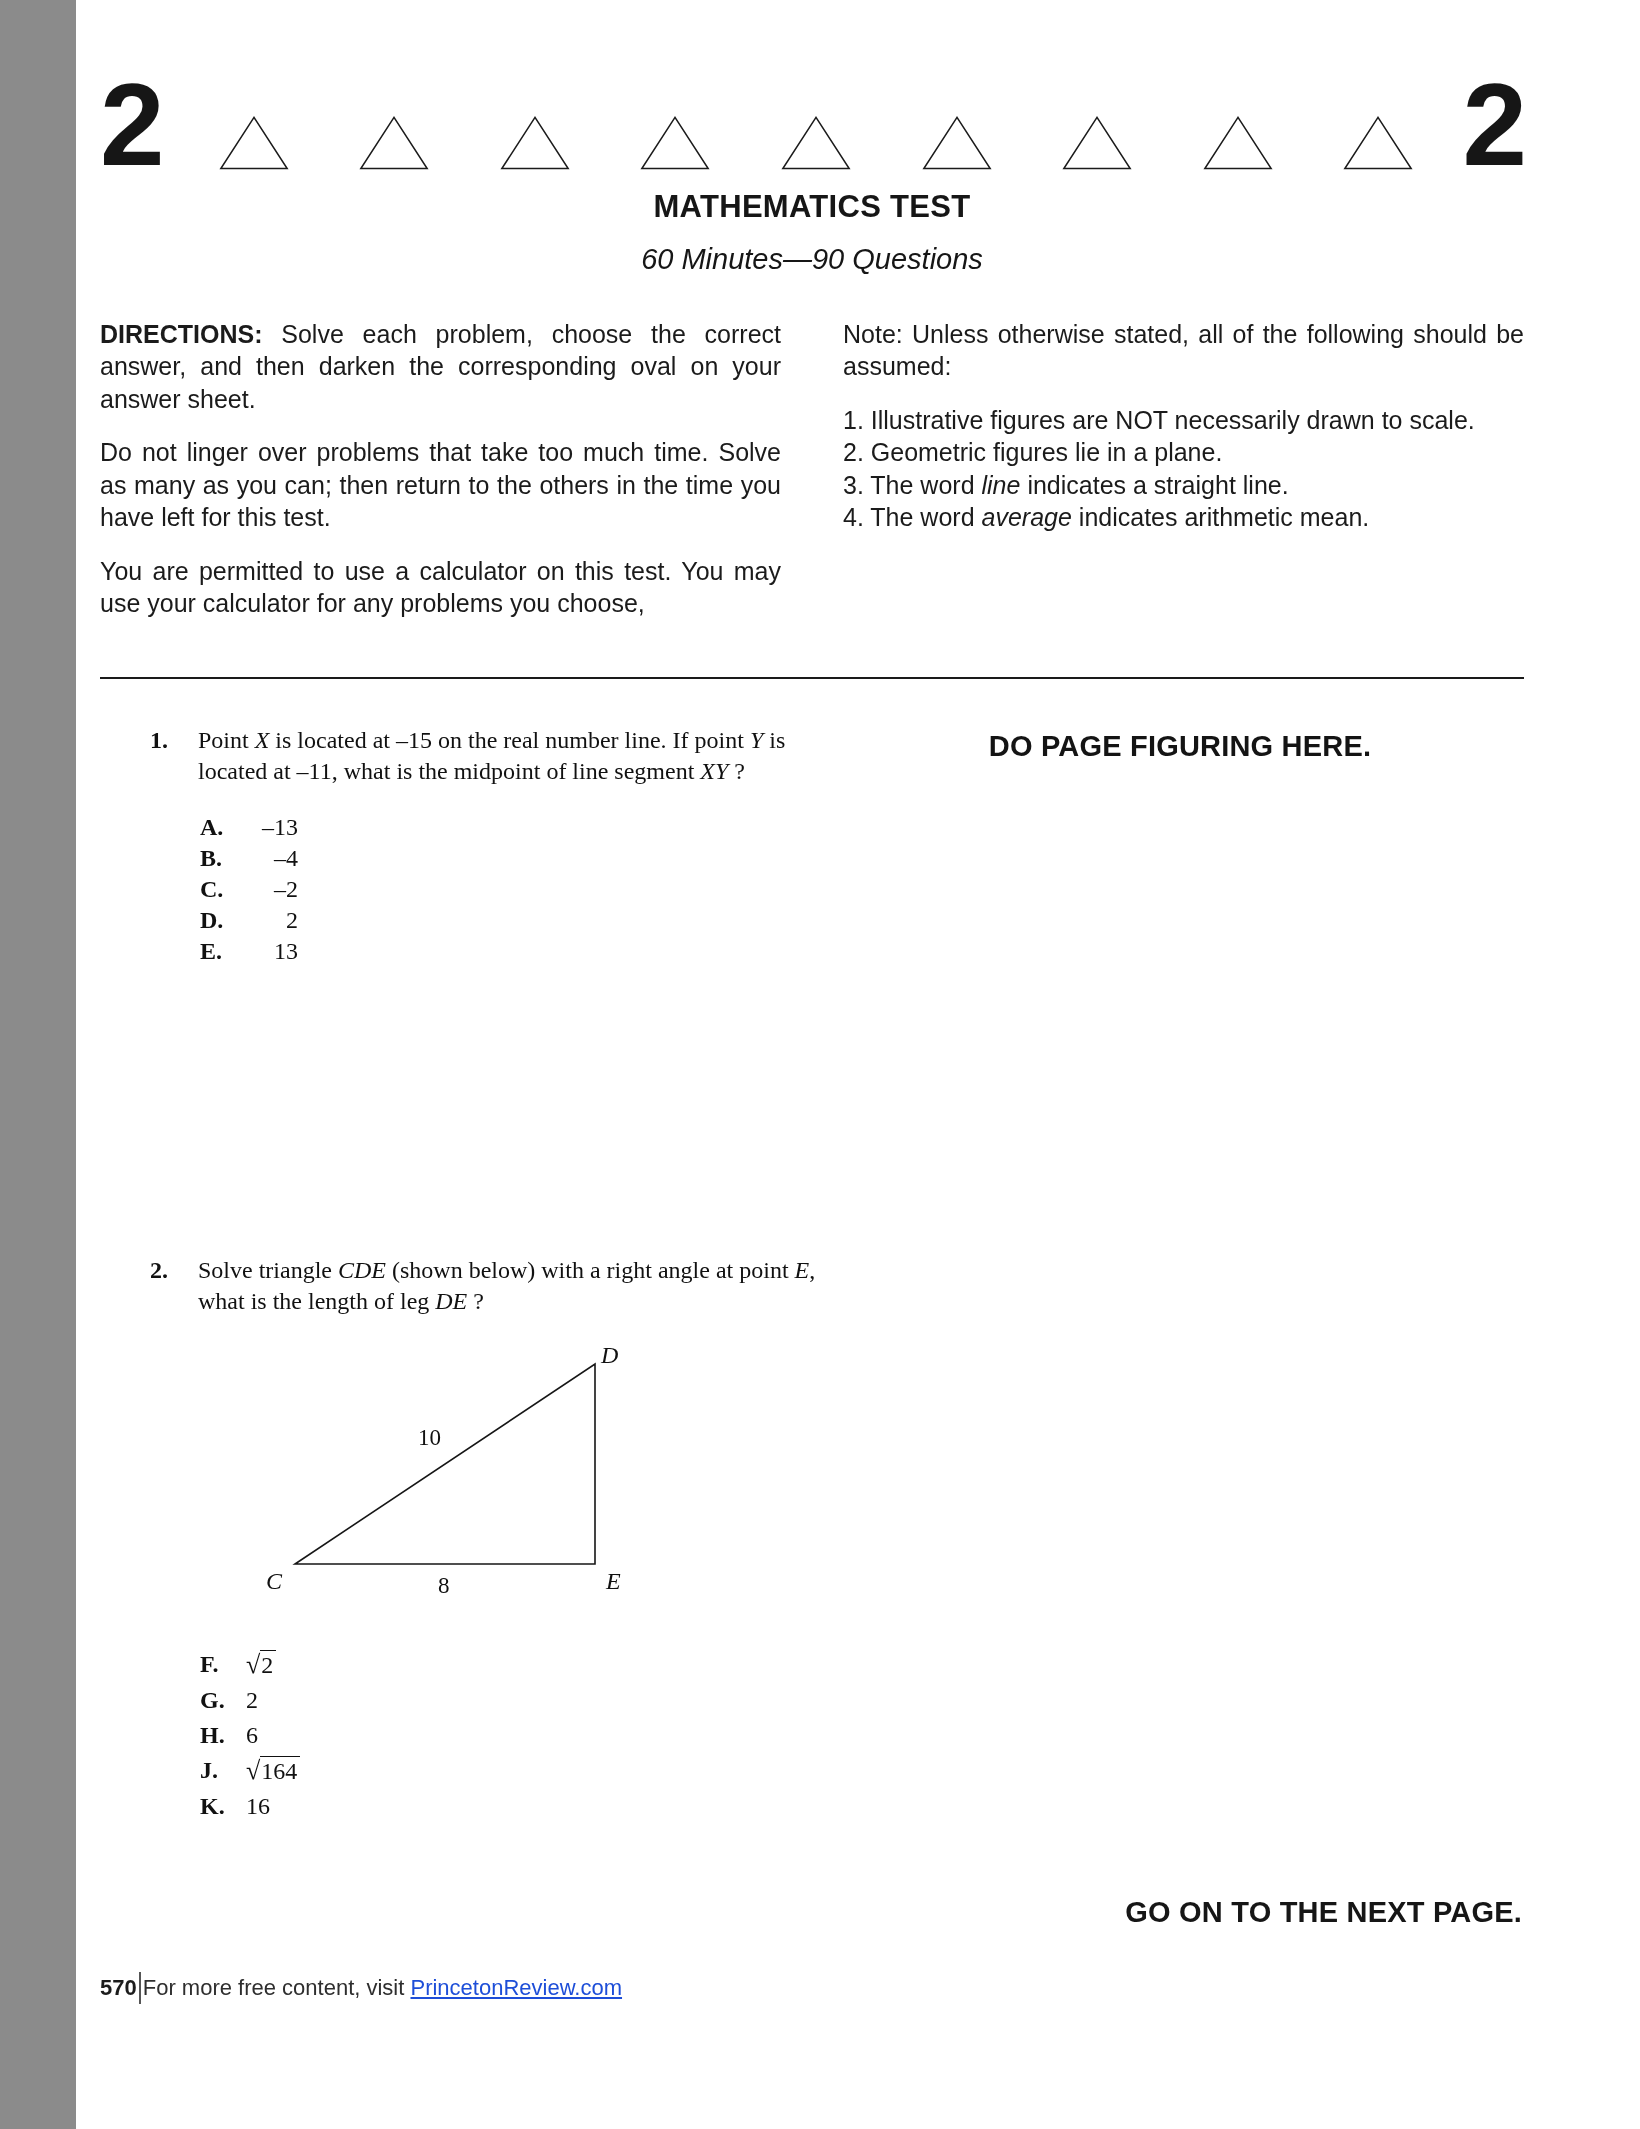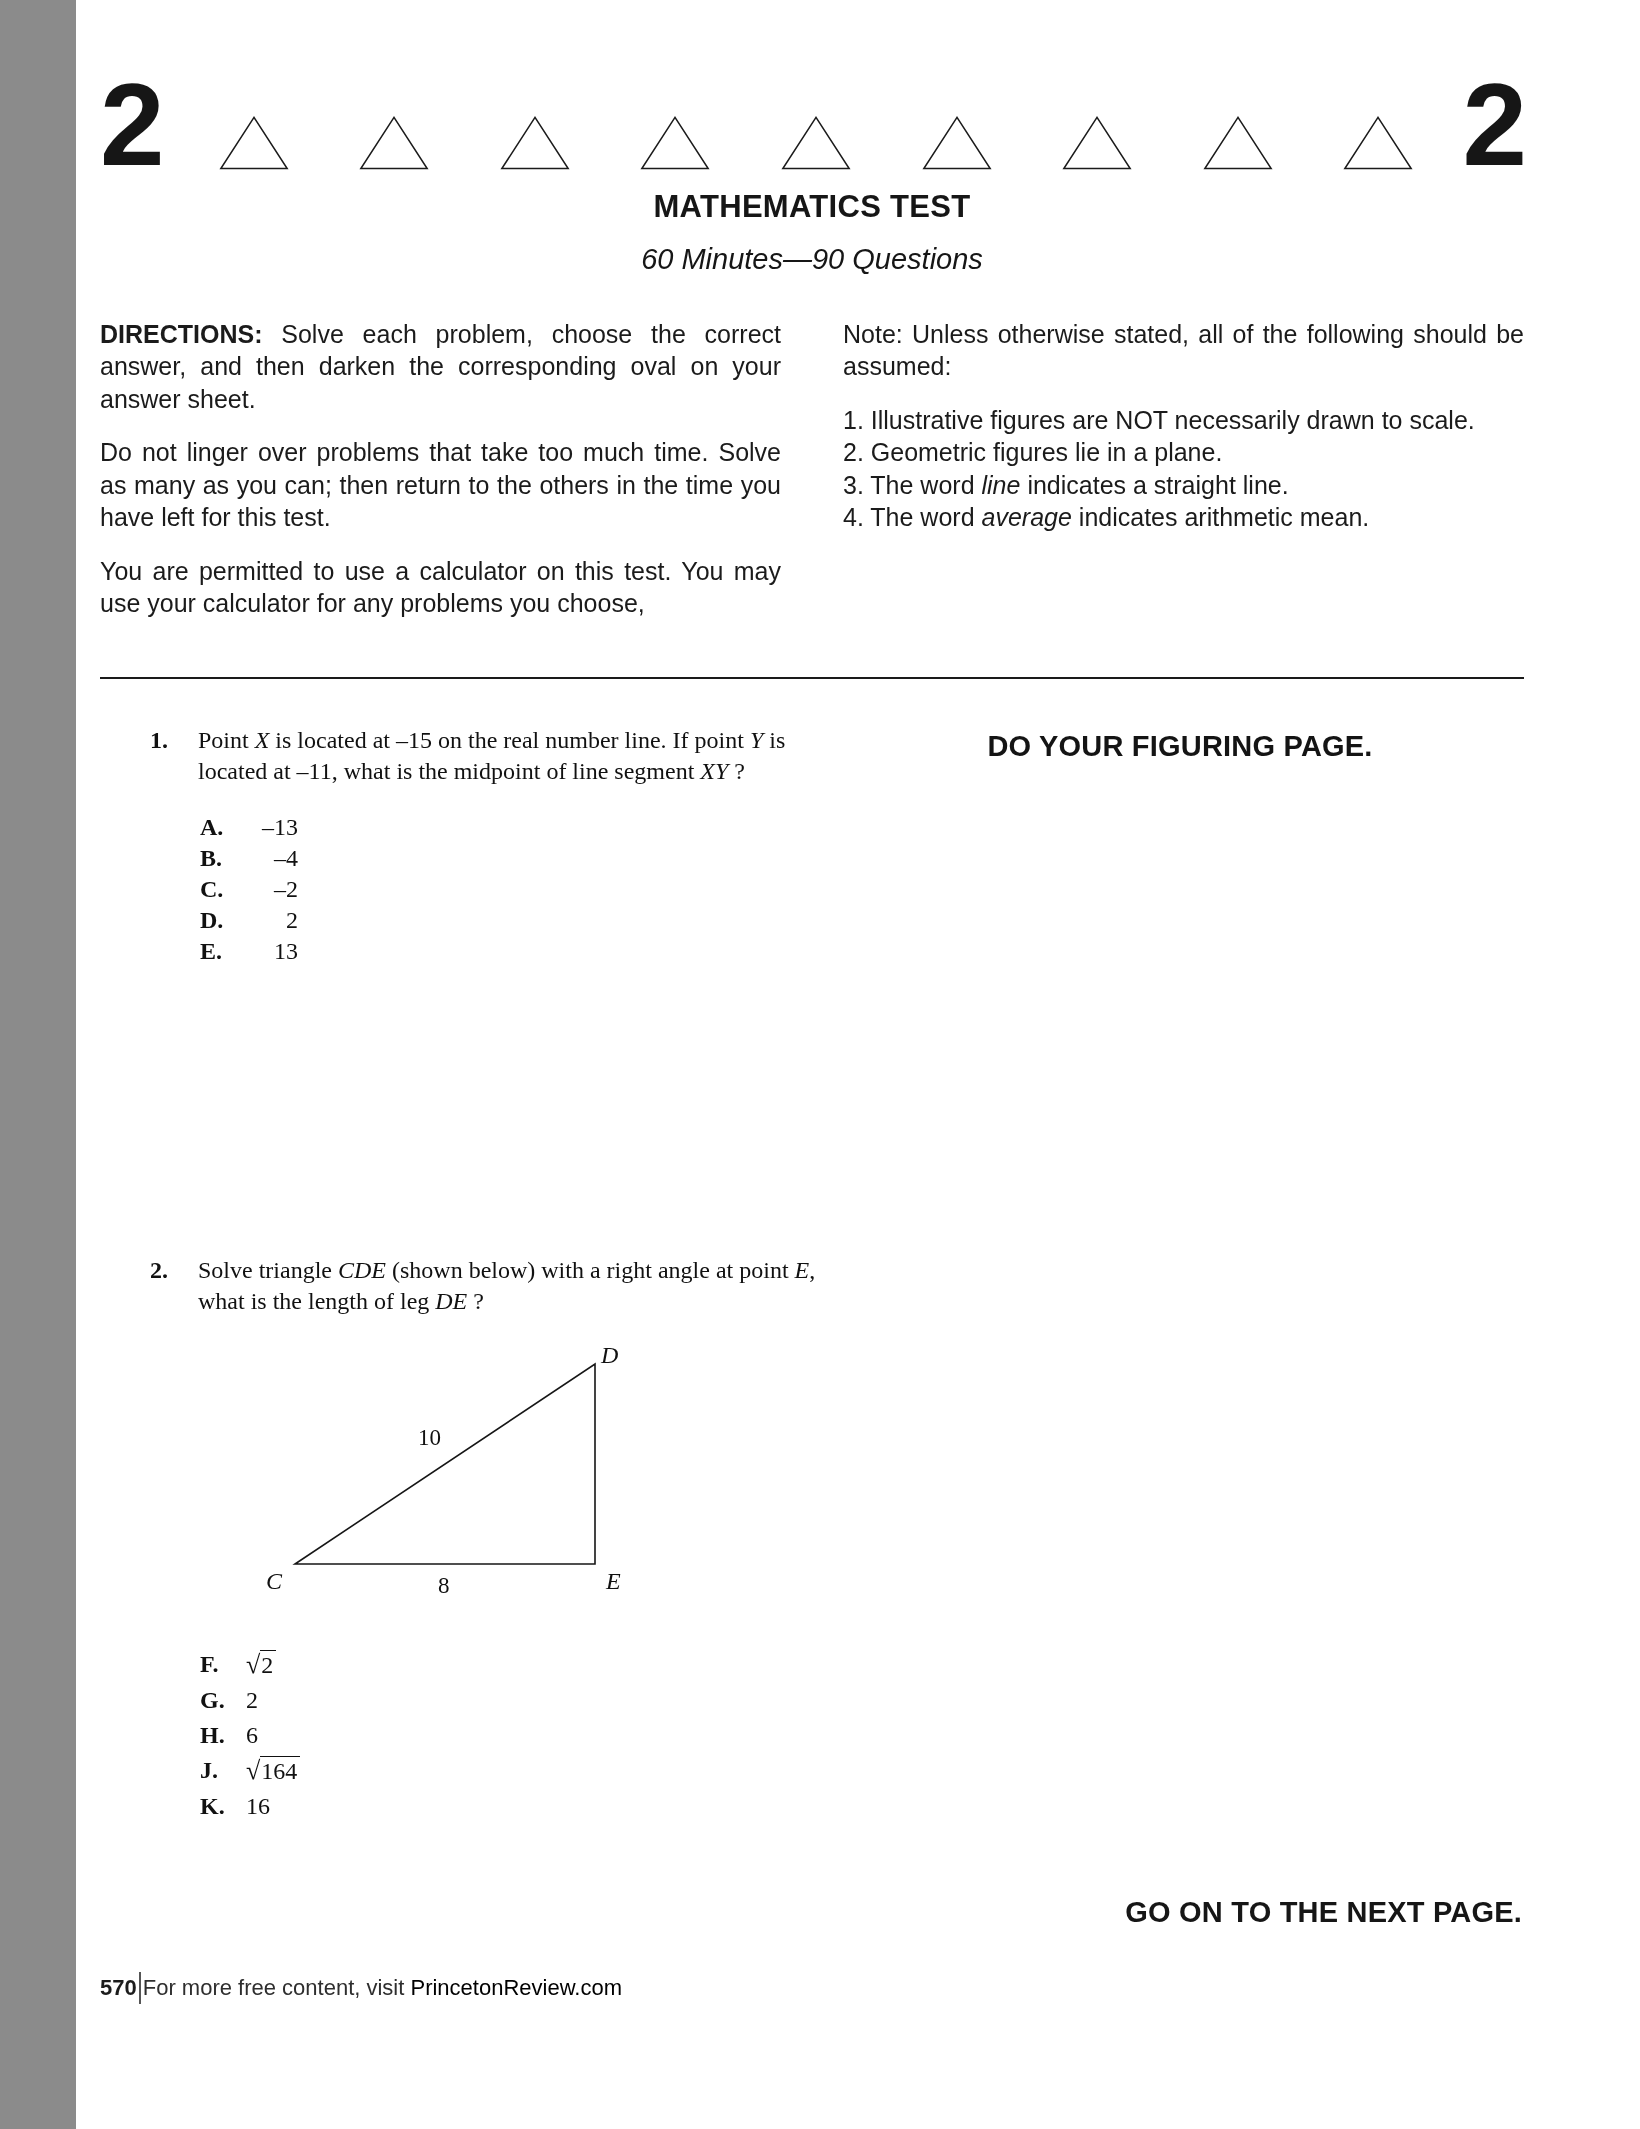--- a/index.html
+++ b/index.html
@@ -49,21 +49,21 @@
 
   .q2 { margin-top:288px; }
   .figure-wrap { margin:22px 0 0 150px; }
 
   .go-on { position:absolute; top:1896px; right:2px; font-weight:bold; font-size:29px; letter-spacing:0.2px; }
 
   .footer { position:absolute; top:1972px; left:0; display:flex; align-items:center; gap:2px;
             font-size:22px; color:#2e2e2e; }
   .page-num { font-weight:bold; color:#1c1c1c; }
   .vline { width:2px; height:32px; background:#555; }
-  .footer a { color:#000000; cursor:pointer; }
+  .footer a { color:#1d4ed8; text-decoration:underline; cursor:pointer; }
 </style>
 </head>
 <body>
 
 <div class="gray-bar"></div>
 
 <div class="page">
 
   <header class="header">
     <div class="big-num">2</div>
@@ -115,21 +115,21 @@
         <div>2. Geometric figures lie in a plane.</div>
         <div><span>3. The word </span><span class="it">line</span><span> indicates a straight line.</span></div>
         <div><span>4. The word </span><span class="it">average</span><span> indicates arithmetic mean.</span></div>
       </div>
     </div>
   </section>
 
   <hr class="rule">
 
   <section class="questions">
-    <div class="figuring">DO YOUR FIGURING PAGE.</div>
+    <div class="figuring">DO PAGE FIGURING HERE.</div>
 
     <div class="qblock">
       <div class="question">
         <span class="qnum">1.</span>
         <span class="qtext"><span>Point </span><span class="it">X</span><span> is located at –15 on the real number line. If point </span><span class="it">Y</span><span> is located at –11, what is the midpoint of line segment </span><span class="it">XY</span><span> ?</span></span>
       </div>
       <div class="choices">
         <div class="choice">
           <span class="cletter">A.</span>
           <span class="cval-right">–13</span>

